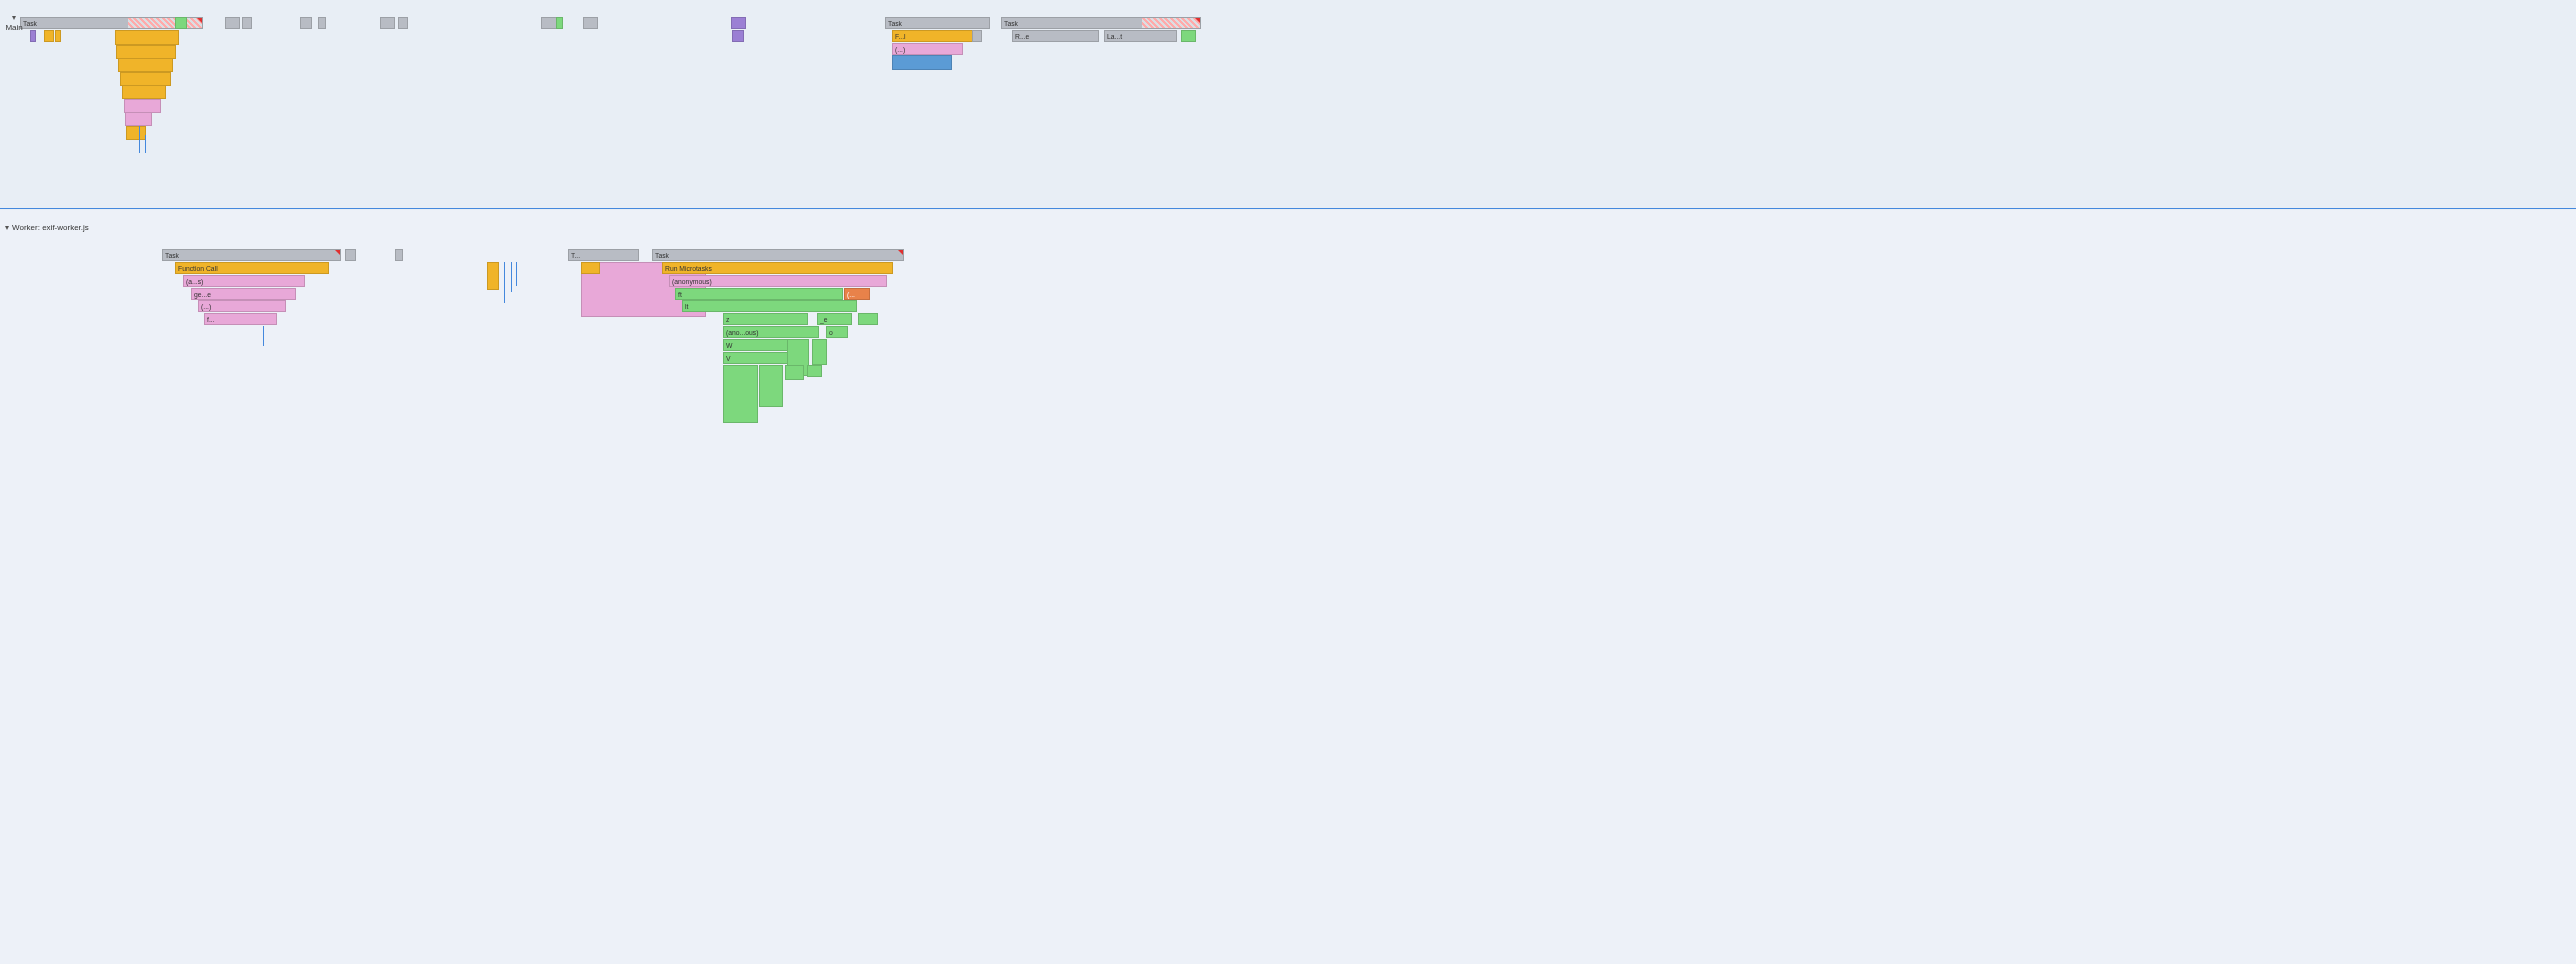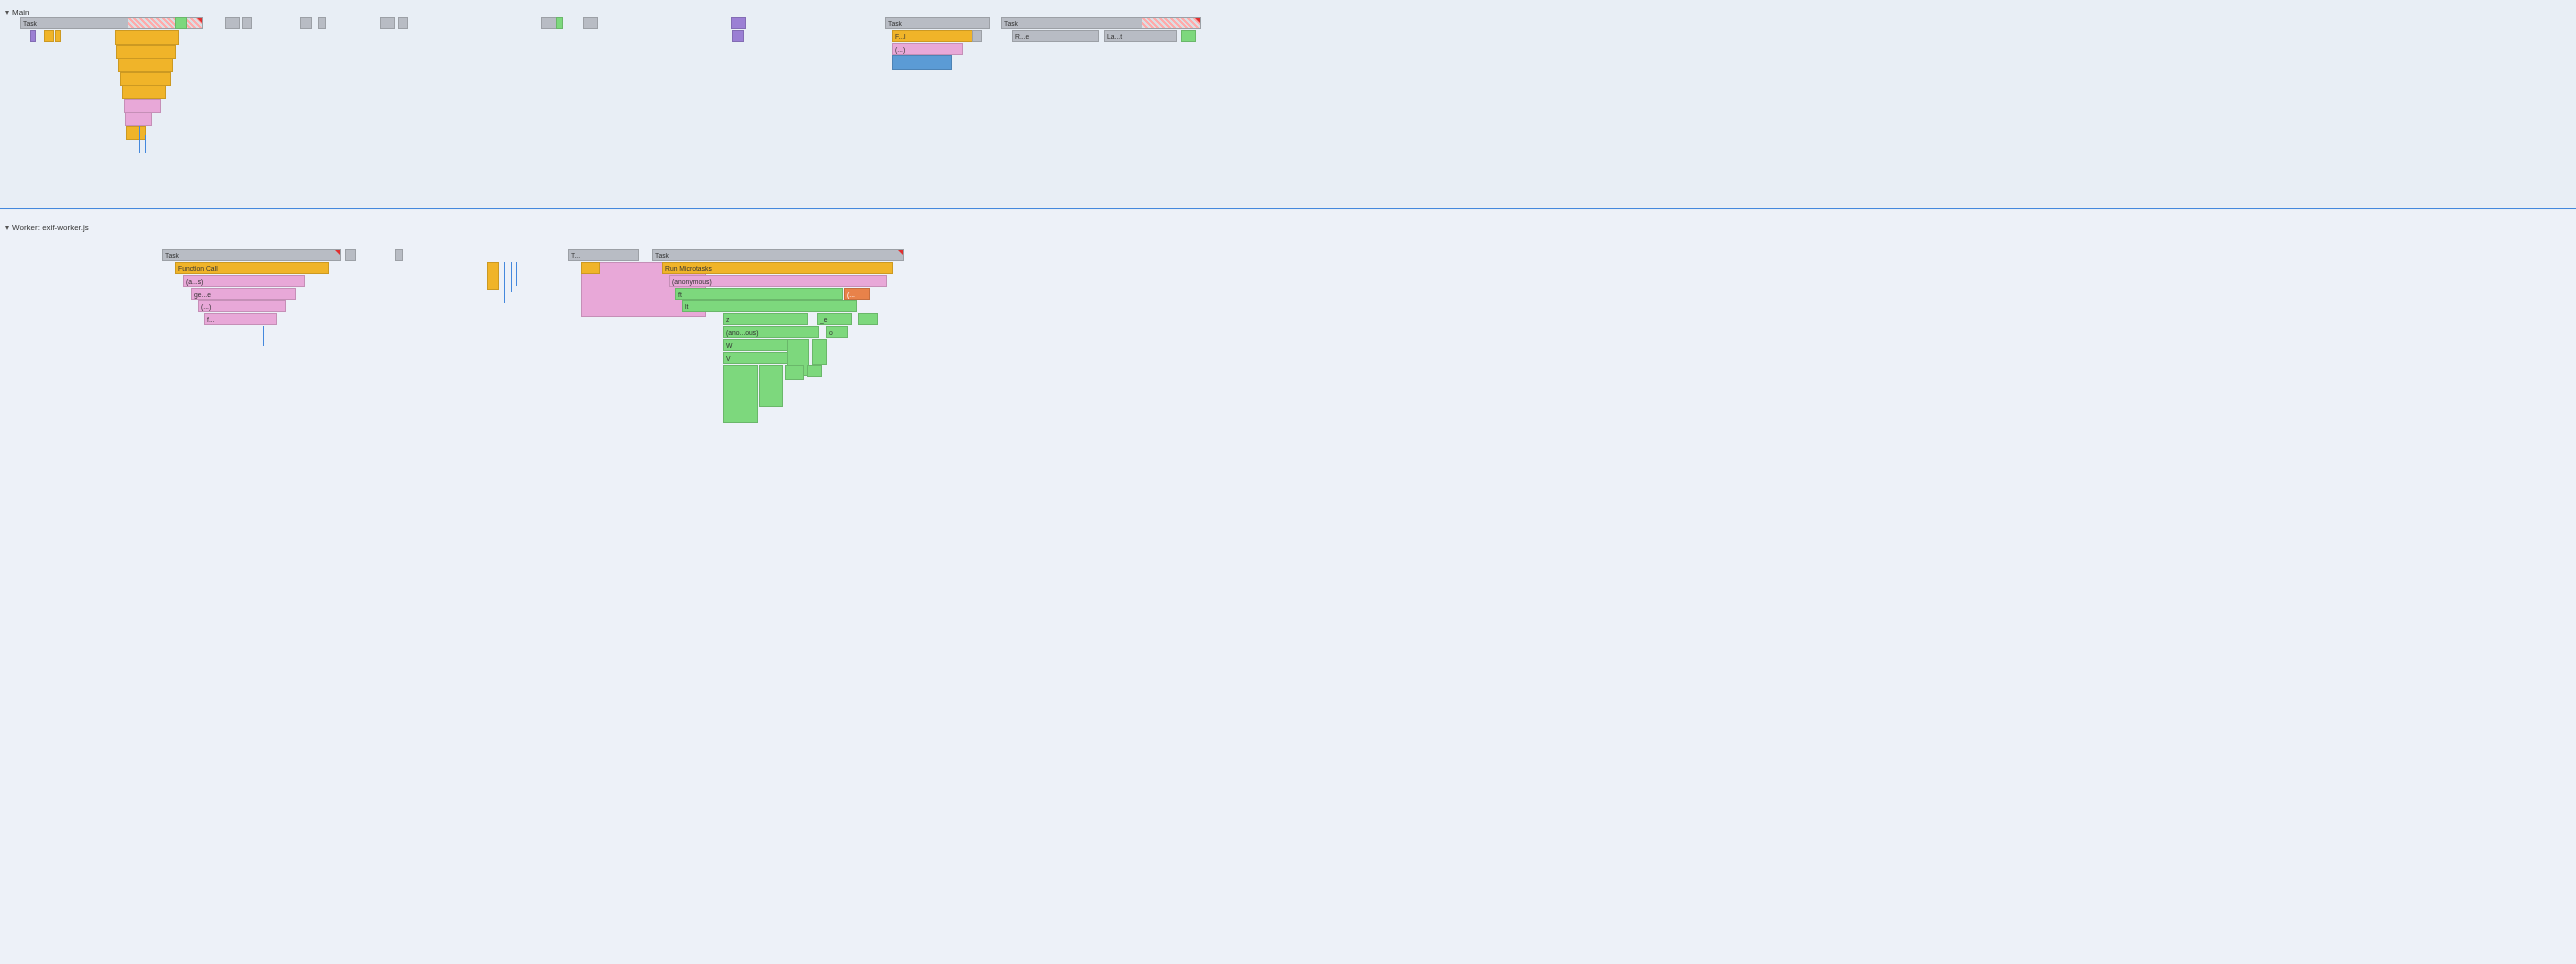--- a/index.html
+++ b/index.html
@@ -138,21 +138,21 @@
     <div class="grid-line" style="left: 1286px"></div>
     <div class="grid-line" style="left: 1543px"></div>
     <div class="grid-line" style="left: 1800px"></div>
     <div class="grid-line" style="left: 2057px"></div>
     <div class="grid-line" style="left: 2314px"></div>
 
   </div>
 
   <div class="section-bg" style="left:0;top:0;right:0;height:210px;"></div>
 
-  <div class="section-header" style="left: 5.4px; top: 8px;">
+  <div class="section-header" style="left: 5.4px; top: 16px; flex-direction: column;">
     <span class="triangle-down"></span>
     <span>Main</span>
   </div>
 
   <div class="section-divider" style="top: 208px;"></div>
 
   <div class="block block-gray" style="left:20px;top:17px;width:183px;height:12px;">
     <span>Task</span>
 
     <div style="position:absolute;right:0;top:0;width:74px;height:12px;background:repeating-linear-gradient(45deg,#ffaaaa,#ffaaaa 2px,rgba(255,255,255,0.5) 2px,rgba(255,255,255,0.5) 4px);"></div>

